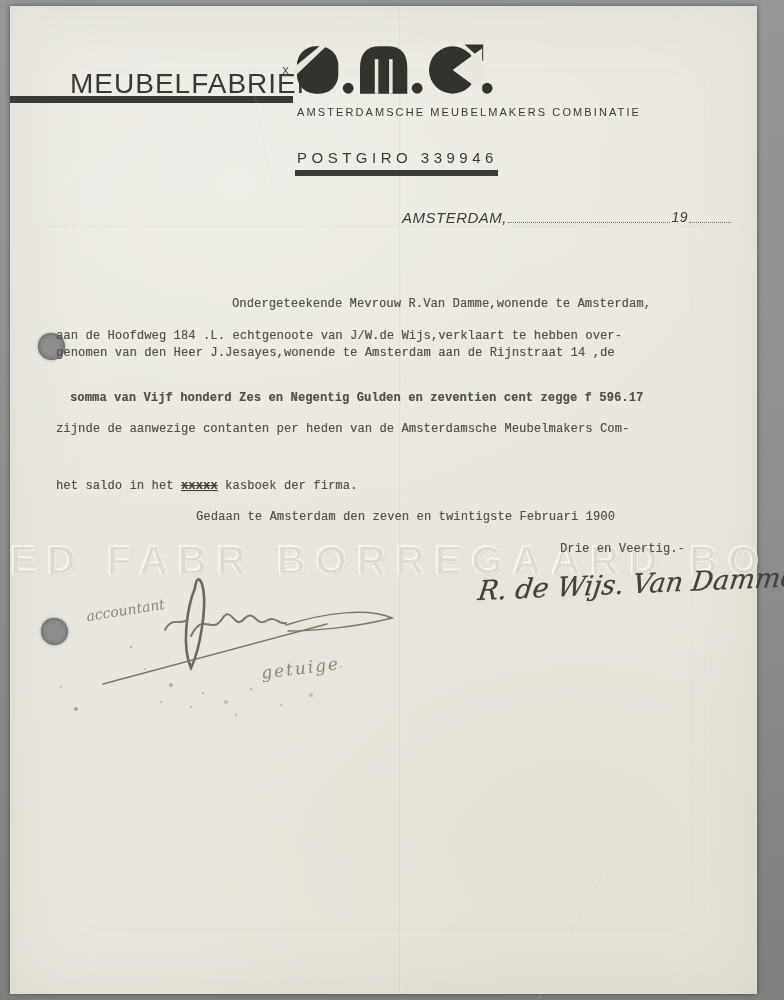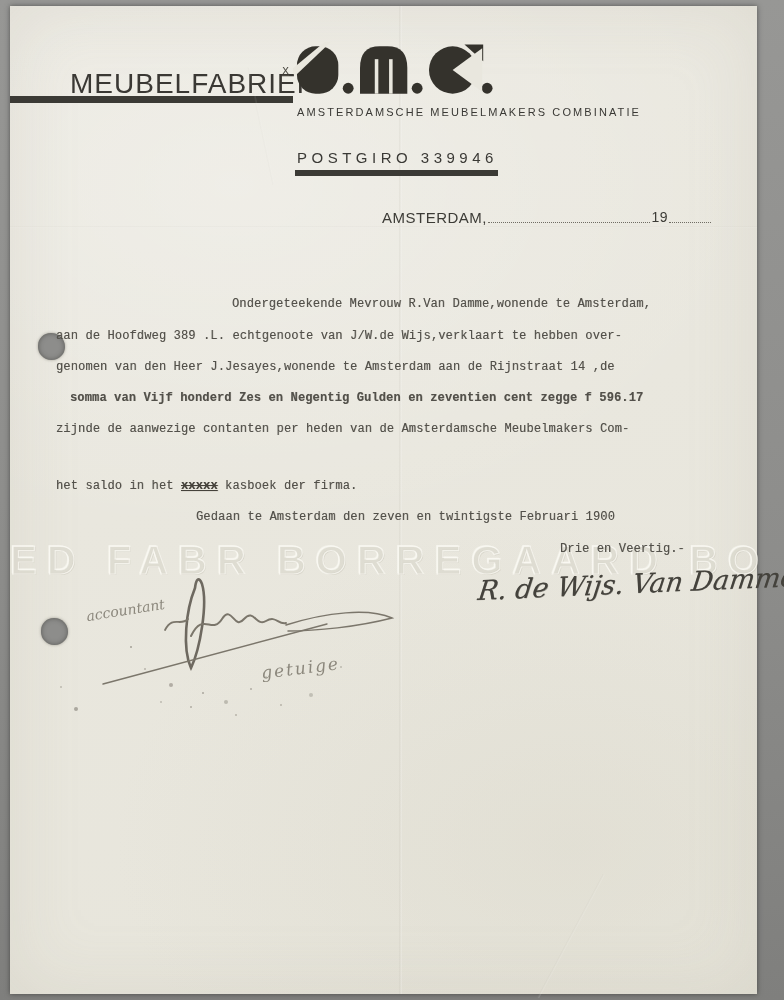--- a/index.html
+++ b/index.html
@@ -49,23 +49,23 @@
   }
   .addr .diamond{font-size:11px;vertical-align:2px;padding:0 10px;}
   .postgiro{
     position:absolute;left:287px;top:143px;
     font-size:15px;font-weight:normal;letter-spacing:4.5px;color:#3a3935;white-space:nowrap;
   }
   .bar-bottom{position:absolute;left:285px;top:164px;width:203px;height:6px;background:#3b3a35;}
 
   
   .dateline{
-    position:absolute;left:372px;top:200px;width:330px;height:20px;
+    position:absolute;left:392px;top:200px;width:330px;height:20px;
     display:flex;align-items:flex-end;
-    font-size:15px;color:#3c3b36;letter-spacing:0.5px;
+    font-size:15px;color:#3c3b36;letter-spacing:0.5px;font-style:italic;
   }
   .leader{flex:1;border-bottom:1.5px dotted #6f6c63;margin:0 1px 3px 1px;}
   .leader.short{flex:0 0 42px;}
   .year{font-size:14px;padding-bottom:1px;}
 
   
   .watermark{
     position:absolute;left:0;top:532px;width:100%;
     font-size:40px;font-weight:bold;letter-spacing:10px;white-space:nowrap;
     color:rgba(240,238,230,0.10);
@@ -154,22 +154,22 @@
   <div class="dateline">
     <span>AMSTERDAM,</span>
     <span class="leader"></span>
     <span class="year">19</span>
     <span class="leader short"></span>
   </div>
 
   <div class="watermark">ED FABR BORREGAARD BO</div>
 
   <div class="typed" style="left:222px;top:291px;">Ondergeteekende Mevrouw R.Van Damme,wonende te Amsterdam,</div>
-  <div class="typed" style="left:46px;top:323px;">aan de Hoofdweg 389 .L. echtgenoote van J/W.de Wijs,verklaart te hebben over-</div>
-  <div class="typed" style="left:46px;top:354px;">genomen van den Heer J.Jesayes,wonende te Amsterdam aan de Rijnstraat 14 ,de</div>
+  <div class="typed" style="left:46px;top:323px;">aan de Hoofdweg 184 .L. echtgenoote van J/W.de Wijs,verklaart te hebben over-</div>
+  <div class="typed" style="left:46px;top:340px;">genomen van den Heer J.Jesayes,wonende te Amsterdam aan de Rijnstraat 14 ,de</div>
   <div class="typed" style="left:60px;top:385px;font-weight:bold;">somma van Vijf honderd Zes en Negentig Gulden en zeventien cent zegge f 596.17</div>
   <div class="typed" style="left:46px;top:416px;">zijnde de aanwezige contanten per heden van de Amsterdamsche Meubelmakers Com-</div>
   <div class="typed" style="left:46px;top:473px;"><span>het saldo in het </span><span class="struck">xxxxx</span><span> kasboek der firma.</span></div>
   <div class="typed" style="left:186px;top:504px;">Gedaan te Amsterdam den zeven en twintigste Februari 1900</div>
   <div class="typed" style="left:550px;top:536px;">Drie en Veertig.-</div>
 
   <div class="ink-sig">R. de Wijs. Van Damme</div>
 
   <div class="pencil-note note-top">accountant</div>
   <div class="pencil-note note-bottom">getuige</div>

